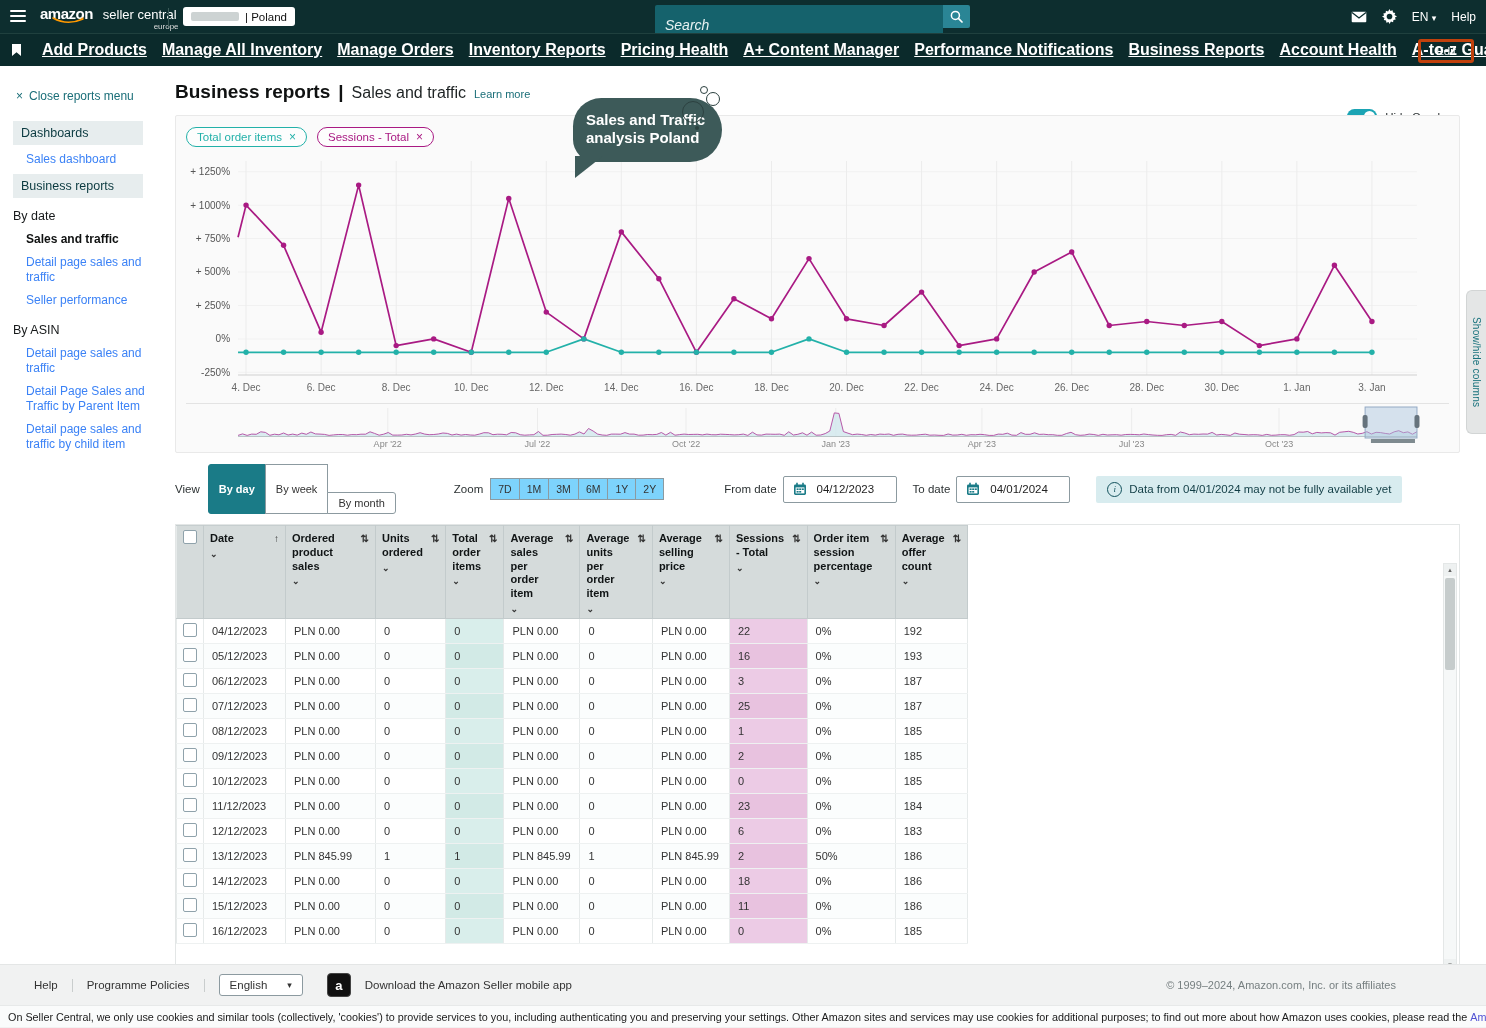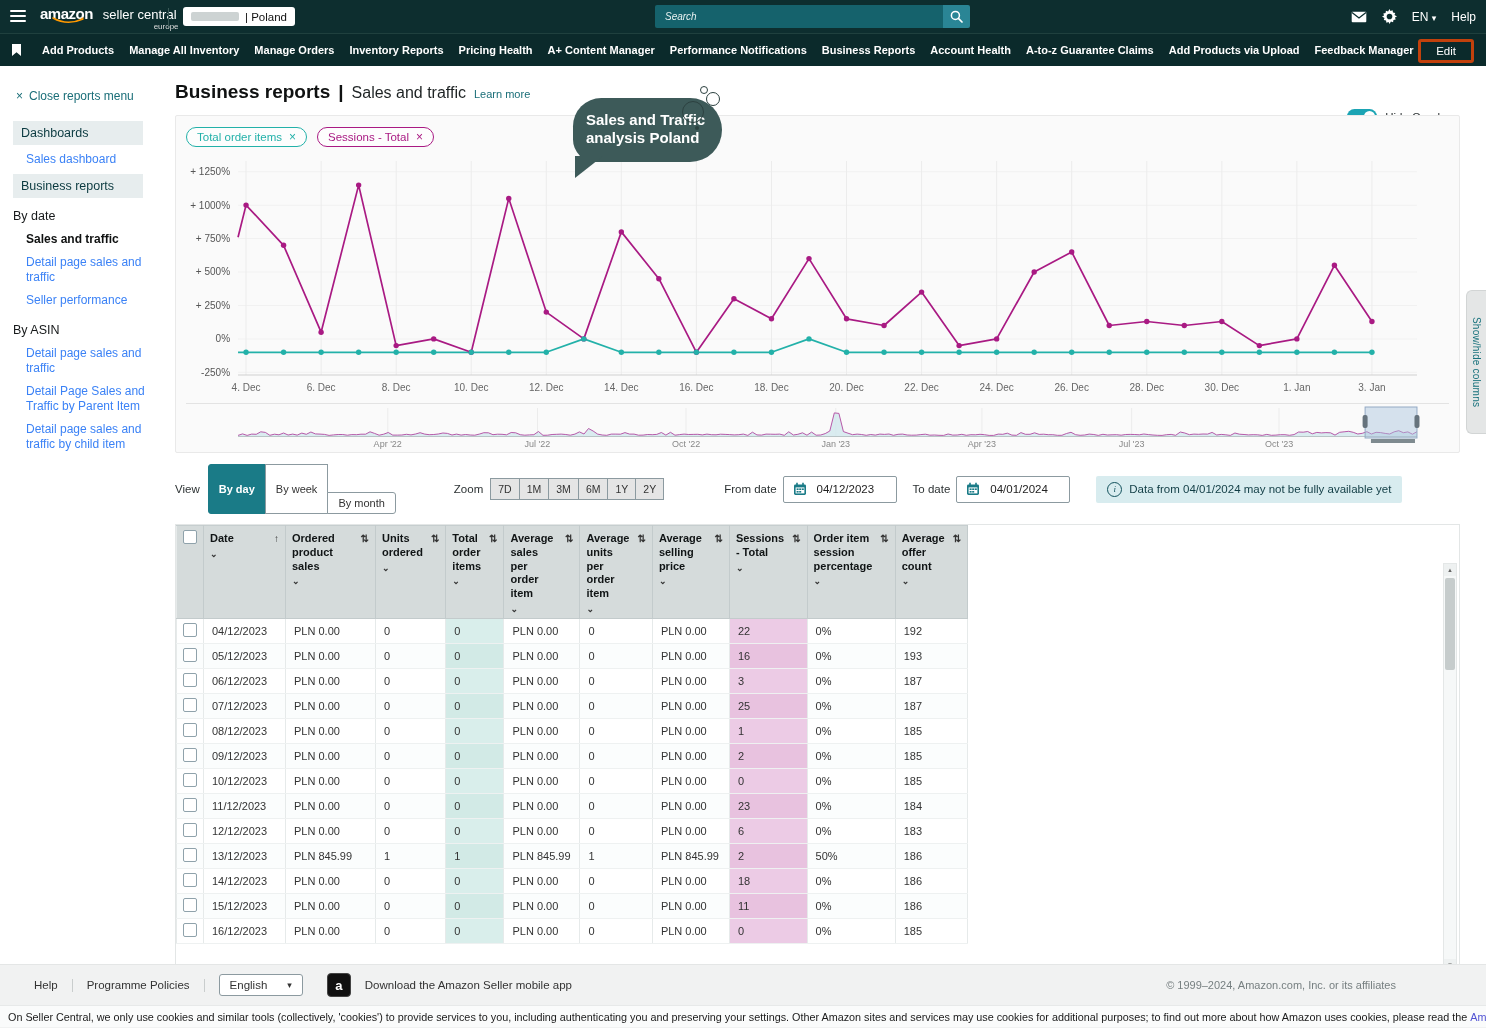--- a/index.html
+++ b/index.html
@@ -13,30 +13,30 @@
   .hamburger div{height:2px;background:#fff;border-radius:1px;}
   .logo{position:absolute;left:40px;top:5px;display:flex;align-items:flex-end;gap:5px;color:#fff;}
   .logo .amz{font-weight:bold;font-size:15px;letter-spacing:-.5px;position:relative;}
   .logo .amz svg{position:absolute;left:2px;bottom:-4px;}
   .logo .sc{font-size:13px;position:relative;}
   .logo .eu{position:absolute;right:-2px;bottom:-9px;font-size:8px;color:#ddd;}
   .logo-sep{position:absolute;left:168px;top:8px;width:1px;height:18px;background:#3a5a58;}
   .mkt{position:absolute;left:183px;top:7px;height:19px;background:#fff;border-radius:3px;display:flex;align-items:center;gap:6px;padding:0 8px;font-size:11.5px;color:#111;cursor:pointer;}
   .mkt .blur{width:48px;height:9px;background:#cdd3d3;border-radius:2px;}
   .search{position:absolute;left:655px;top:5px;height:23px;display:flex;}
-  .search input{width:268px;height:23px;border:none;outline:none;background:#15626c;color:#fff;font-size:10px;padding:0 10px;border-radius:2px 0 0 2px;font-family:"Liberation Sans",sans-serif;}
+  .search input{width:268px;height:23px;border:none;outline:none;background:#15626c;color:#fff;font-size:14px;padding:8px 10px;border-radius:2px 0 0 2px;font-family:"Liberation Sans",sans-serif;}
   .search input::placeholder{color:#e8f2f2;font-style:italic;}
   .search-btn{width:27px;height:23px;background:#2a8595;border:none;border-radius:0 2px 2px 0;display:flex;align-items:center;justify-content:center;cursor:pointer;}
   .top-right{position:absolute;right:10px;top:0;height:33px;display:flex;align-items:center;gap:15px;color:#fff;font-size:12px;}
   .top-right .lang,.top-right .help{cursor:pointer;}
 
   
   .subnav{position:absolute;top:33px;left:0;right:0;height:32px;background:#0b2a2b;border-top:1px solid #1f403e;display:flex;align-items:center;padding-left:12px;gap:15px;z-index:30;overflow:hidden;}
   .bookmark{width:9px;height:12px;background:#fff;clip-path:polygon(0 0,100% 0,100% 100%,50% 68%,0 100%);flex:0 0 auto;margin-right:6px;}
-  .nav-link{color:#fff;font-size:11px;font-weight:bold;white-space:nowrap;cursor:pointer;}
+  .nav-link{color:#fff;font-size:16px;font-weight:bold;white-space:nowrap;cursor:pointer;text-decoration:underline;}
   .edit-btn{position:absolute;right:12px;top:5px;background:transparent;border:3px solid #c2410c;border-radius:3px;color:#fff;font-size:11.5px;padding:3px 15px;cursor:pointer;}
 
   
   .sidebar{position:absolute;left:0;top:65px;width:161px;bottom:63px;background:#fff;padding-top:24px;font-size:12px;overflow:hidden;}
   .sb-close{margin:0 0 18px 16px;color:#1a6e78;font-size:12px;display:flex;align-items:center;gap:6px;cursor:pointer;}
   .sb-header{background:#e7edee;margin:3px 18px 3px 13px;padding:5px 8px;color:#0b3a40;font-size:12.5px;}
   .sb-group{margin:11px 0 5px 13px;color:#16191a;font-size:12.5px;}
   .sb-link{display:block;margin:0 8px 0 26px;padding:4px 0;color:#3b82f6;font-size:12px;line-height:1.25;cursor:pointer;}
   .sb-link.active{color:#0f1111;font-weight:bold;}
 
@@ -68,21 +68,21 @@
 
   
   .controls{margin:11px 26px 0 14px;display:flex;align-items:center;font-size:11.5px;color:#2c3233;}
   .ctl-label{margin-right:8px;}
   .seg{display:flex;}
   .seg-btn{border:1px solid #8c9aa0;background:#fff;padding:4px 10px;font-size:11px;color:#333;margin-left:-1px;cursor:pointer;font-family:"Liberation Sans",sans-serif;}
   .seg-btn:first-child{border-radius:3px 0 0 3px;margin-left:0;}
   .seg-btn:last-child{border-radius:0 3px 3px 0;margin-top:28px;}
   .seg-btn.active{background:#1a7b87;border-color:#1a7b87;color:#fff;font-weight:bold;}
   .zoom-cluster{margin-left:58px;display:flex;align-items:center;}
-  .zoom-btn{border:1px solid #8c9aa0;background:#e5e5e5;padding:4px 7px;font-size:10.5px;color:#333;margin-left:-1px;cursor:pointer;font-family:"Liberation Sans",sans-serif;}
+  .zoom-btn{border:1px solid #8c9aa0;background:#7dd3fc;padding:4px 7px;font-size:10.5px;color:#333;margin-left:-1px;cursor:pointer;font-family:"Liberation Sans",sans-serif;}
   .date-cluster{margin-left:60px;display:flex;align-items:center;gap:6px;}
   .date-box{display:flex;align-items:center;border:1px solid #8c9aa0;border-radius:2px;background:#fff;height:25px;padding:0 9px;gap:8px;margin-right:10px;cursor:text;}
   .date-box input{border:none;outline:none;width:68px;font-size:11.5px;color:#222;font-family:"Liberation Sans",sans-serif;background:transparent;}
   .banner{display:flex;align-items:center;gap:7px;background:#d8ecef;padding:6px 11px;border-radius:2px;color:#103c44;font-size:11.5px;margin-left:16px;}
   .info-i{width:13px;height:13px;border:1.2px solid #12515c;border-radius:50%;display:flex;align-items:center;justify-content:center;color:#12515c;font-size:9px;font-family:"Liberation Serif",serif;font-style:italic;flex:0 0 auto;}
 
   
   .table-card{margin:10px 26px 0 14px;border:1px solid #e3e6e6;background:#fff;height:452px;position:relative;overflow:hidden;}
   .table-actions{display:flex;align-items:center;gap:28px;padding:8px 0 8px 14px;}
   .btn-primary{background:#1a7b87;color:#fff;border:none;padding:7px 16px;font-size:11.5px;border-radius:2px;cursor:pointer;font-family:"Liberation Sans",sans-serif;}

